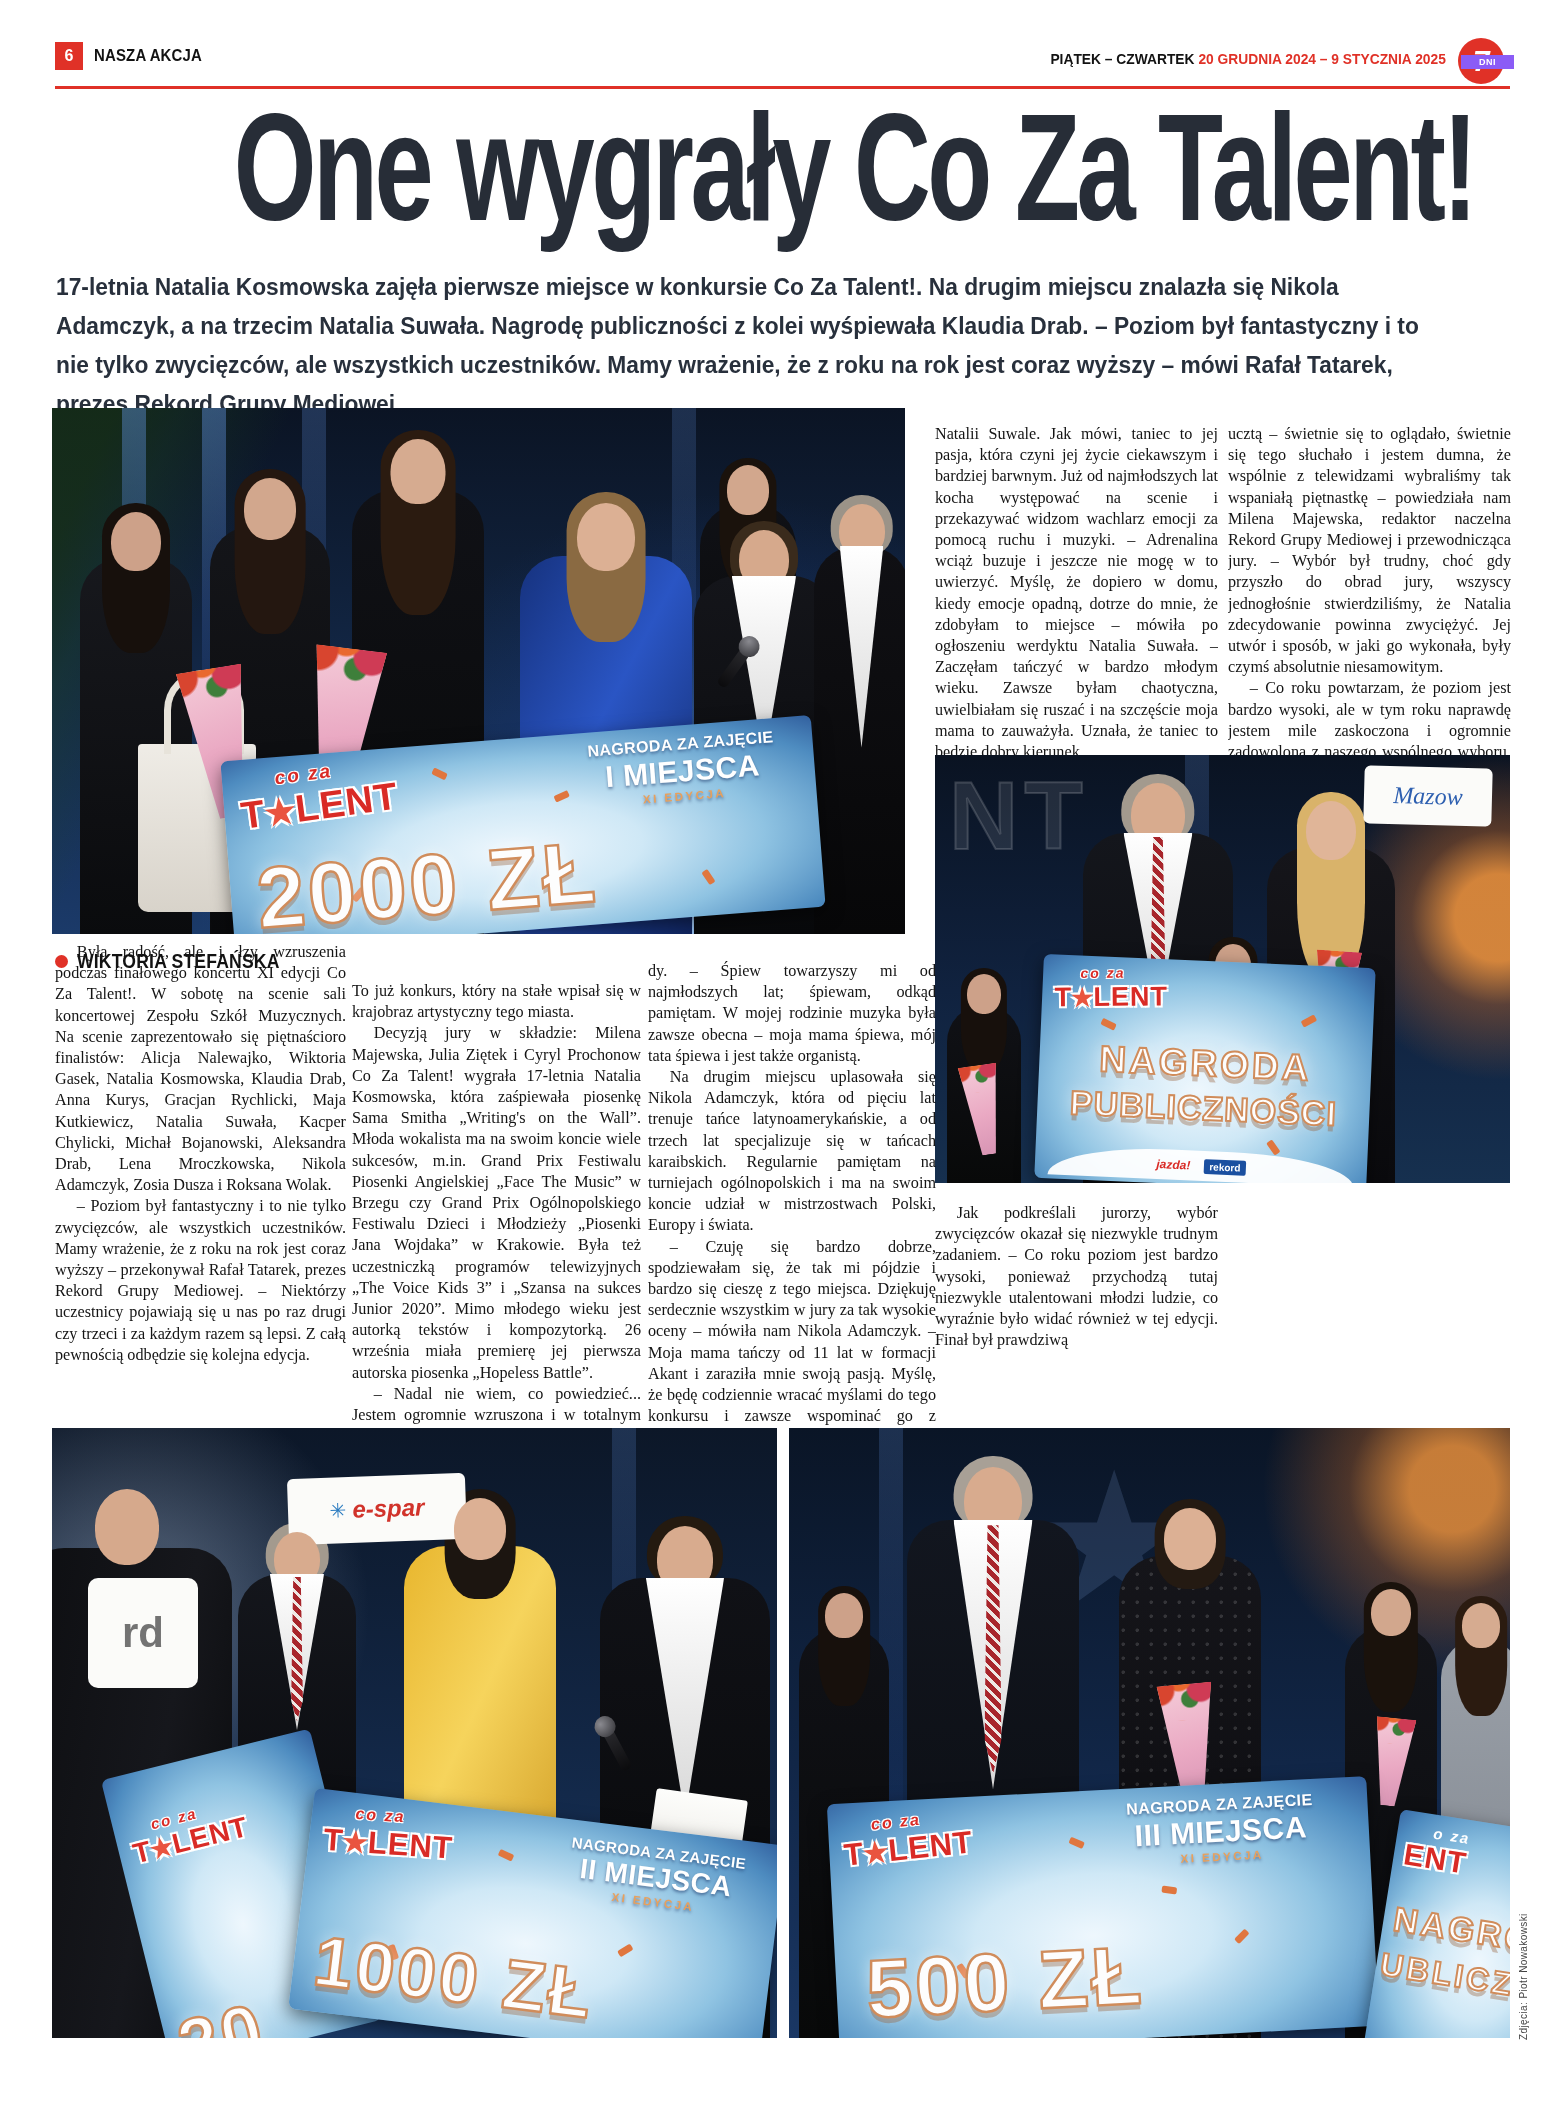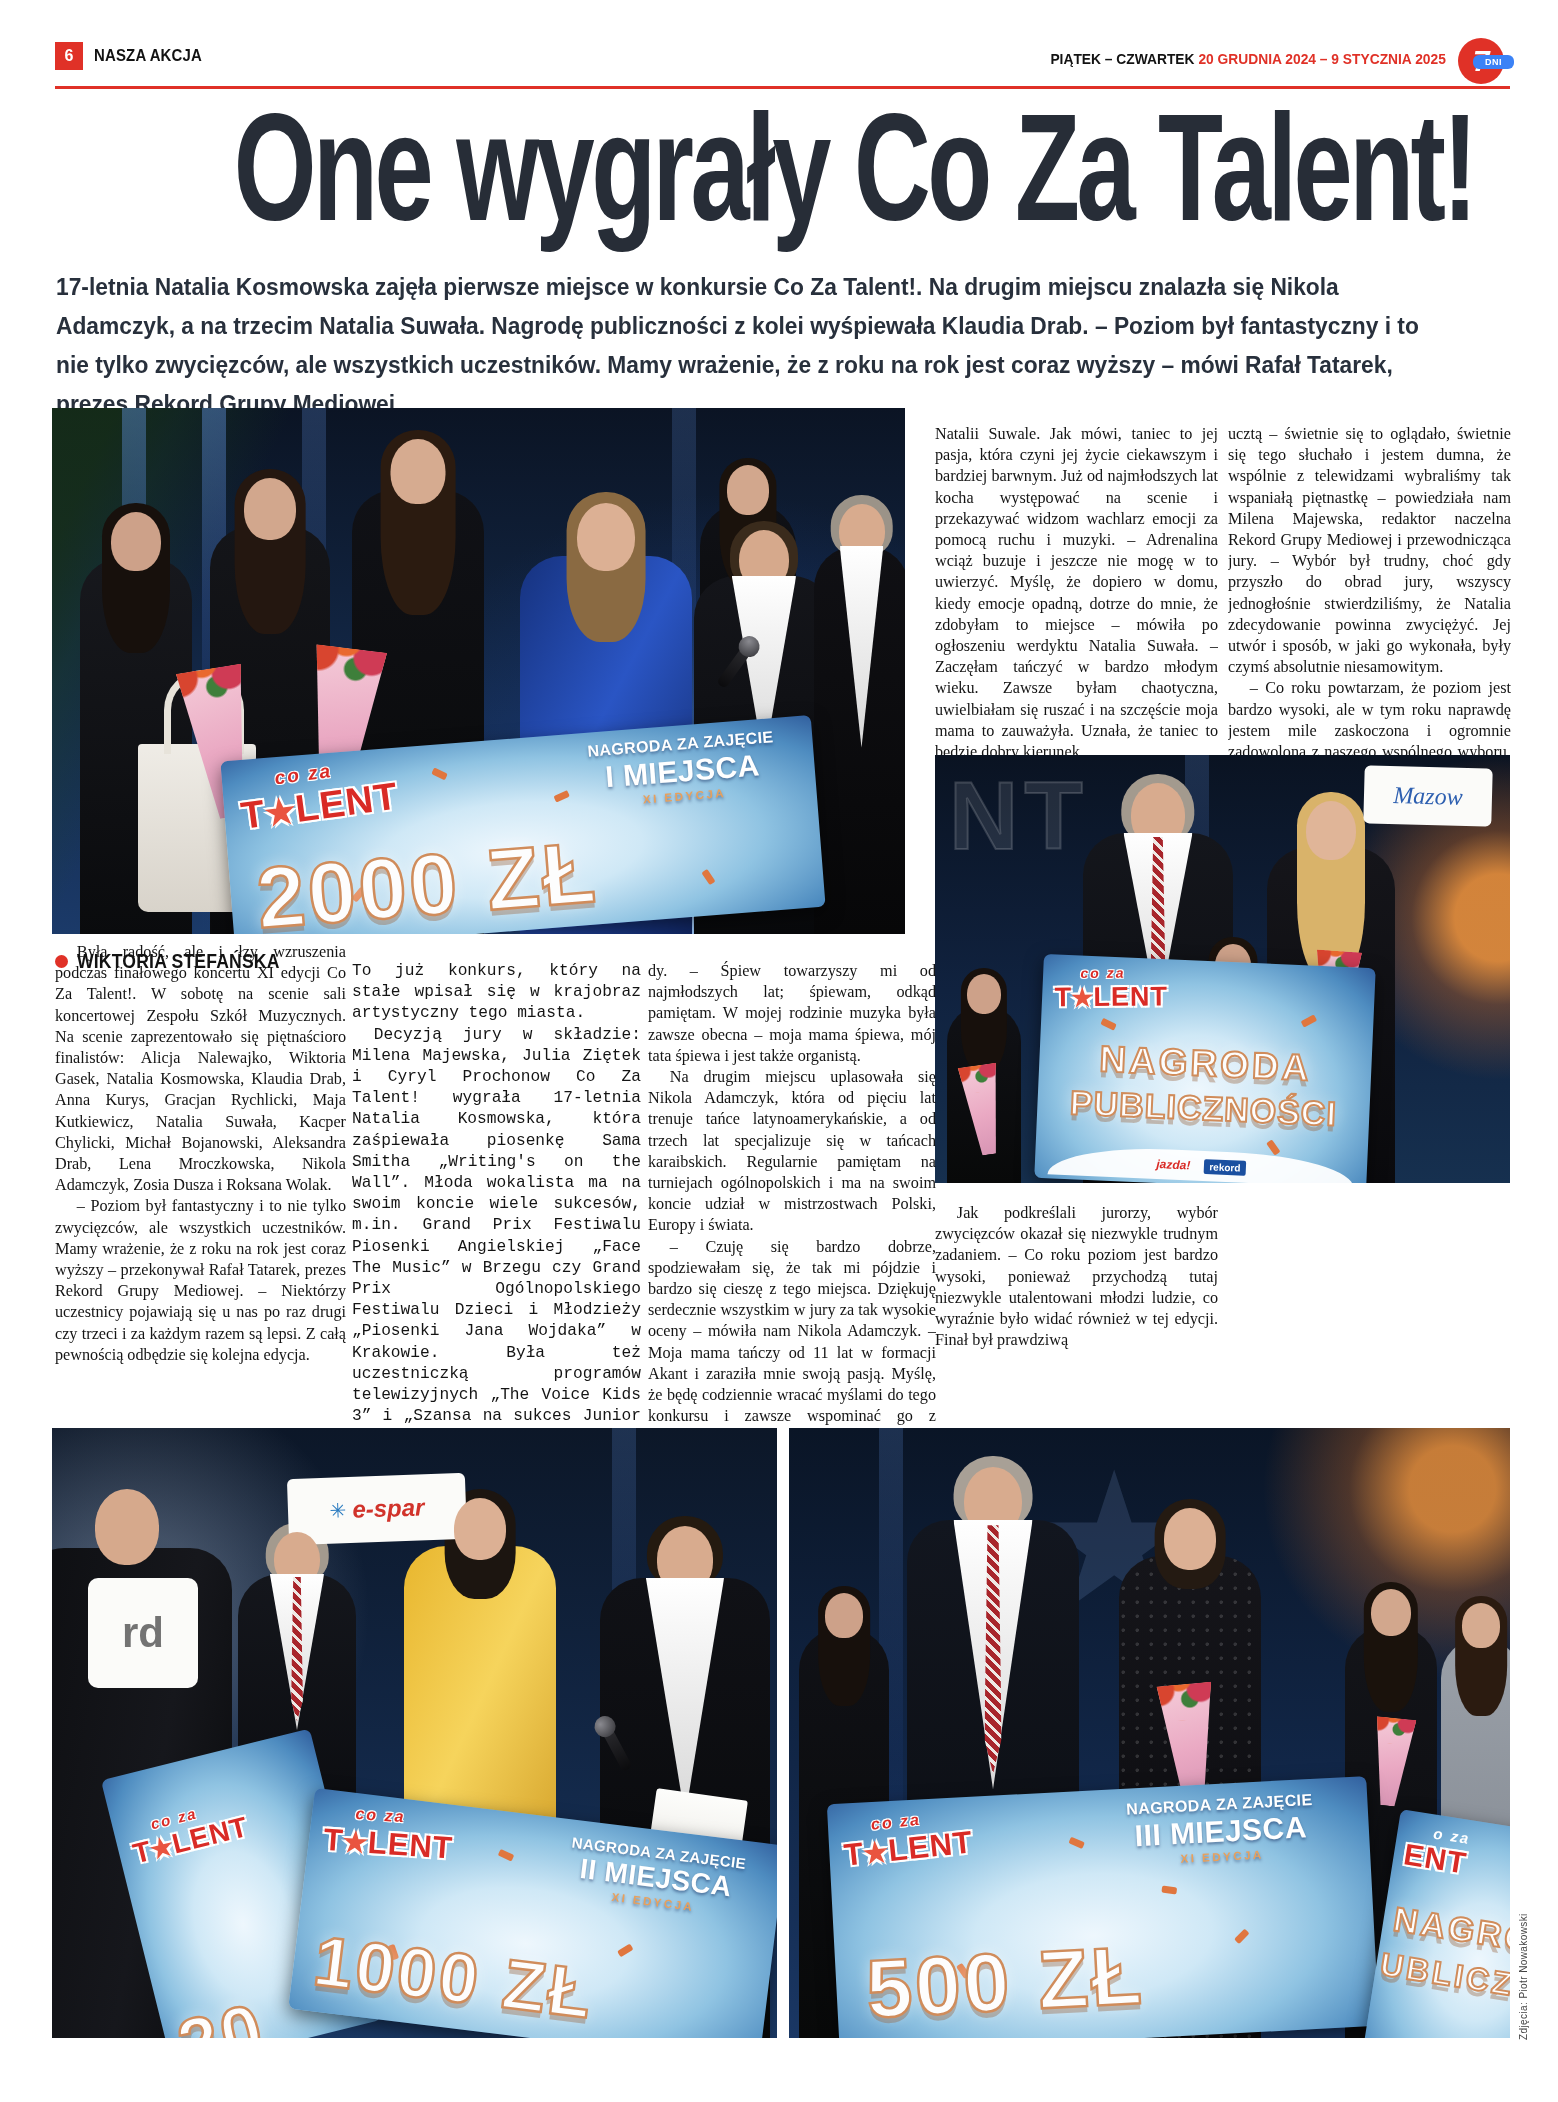--- a/index.html
+++ b/index.html
@@ -10,22 +10,22 @@
   .hdr-left{position:absolute;left:55px;top:42px;display:flex;align-items:center;gap:11px;}
   .pagenum{width:28px;height:28px;background:#e03127;color:#fff;display:flex;align-items:center;justify-content:center;
            font:bold 16px "Liberation Sans",sans-serif;}
   .section{font:bold 17px "Liberation Sans",sans-serif;color:#121212;transform:scaleX(.88);transform-origin:left;letter-spacing:.2px;}
   .hdr-right{position:absolute;right:112px;top:50px;font:bold 15px "Liberation Sans",sans-serif;color:#121212;
              transform:scaleX(.92);transform-origin:right;white-space:nowrap;}
   .hdr-right .red{color:#e03127;}
   .logo7{position:absolute;right:48px;top:38px;width:52px;height:48px;}
   .logo7-circle{position:absolute;left:0;top:0;width:46px;height:46px;border-radius:50%;background:#e03127;
                 display:flex;align-items:center;justify-content:center;color:#fff;font:italic bold 30px "Liberation Sans",sans-serif;}
-  .logo7-dni{position:absolute;right:-4px;top:17px;background:#3b82f6;color:#fff;font:bold 9px "Liberation Sans",sans-serif;
-             padding:2px 12px;letter-spacing:.5px;border-radius:6px;}
+  .logo7-dni{position:absolute;right:-4px;top:17px;background:#8b5cf6;color:#fff;font:bold 9px "Liberation Sans",sans-serif;
+             padding:2px 18px;letter-spacing:.5px;}
   .red-rule{position:absolute;left:55px;right:48px;top:86px;height:3px;background:#e03127;}
 
   
   .headline{position:absolute;left:0;width:100%;top:88px;margin:0;text-align:center;
             font-family:"Liberation Sans","DejaVu Sans",sans-serif;font-weight:bold;font-size:152px;line-height:1.05;
             color:#272d37;transform:scaleX(.70);letter-spacing:-5px;white-space:nowrap;}
   .lead{position:absolute;left:56px;top:268px;width:1408px;margin:0;
         font-family:"Liberation Sans","DejaVu Sans",sans-serif;font-weight:bold;font-size:23px;line-height:39px;
         color:#28303c;transform:scaleX(.99);transform-origin:left;}
 
@@ -34,21 +34,21 @@
   .byline-dot{width:13px;height:13px;border-radius:50%;background:#e03127;}
   .byline-name{font:bold 20px "Liberation Sans",sans-serif;color:#121212;transform:scaleX(.88);transform-origin:left;letter-spacing:.2px;}
 
   
   .col{position:absolute;overflow:hidden;}
   .col p{margin:0;text-align:justify;font-size:16.2px;line-height:21.2px;}
   .col p.ind{text-indent:1.35em;}
   .colA{left:935px;top:424px;width:283px;height:334px;}
   .colB{left:1228px;top:424px;width:283px;height:334px;}
   .col1{left:55px;top:942px;width:291px;height:424px;}
-  .col2{left:352px;top:961px;width:289px;height:464px;font-family:Liberation Mono, monospace;}
+  .col2{left:352px;top:981px;width:289px;height:464px;}
   .col3{left:648px;top:961px;width:288px;height:464px;}
   .col4{left:935px;top:1203px;width:283px;height:226px;}
   .col5{left:1228px;top:1203px;width:283px;height:230px;}
 
   
   .photo{position:absolute;overflow:hidden;background:#0d1a30;}
   .photo1{left:52px;top:408px;width:853px;height:526px;
      background:
       radial-gradient(circle at 79% 92%, rgba(190,225,255,.95) 0 4%, rgba(90,150,240,.45) 16%, rgba(30,70,160,.2) 32%, transparent 48%),
       linear-gradient(115deg, rgba(24,52,20,.7) 0 6%, rgba(30,70,30,.35) 12%, transparent 22%),

